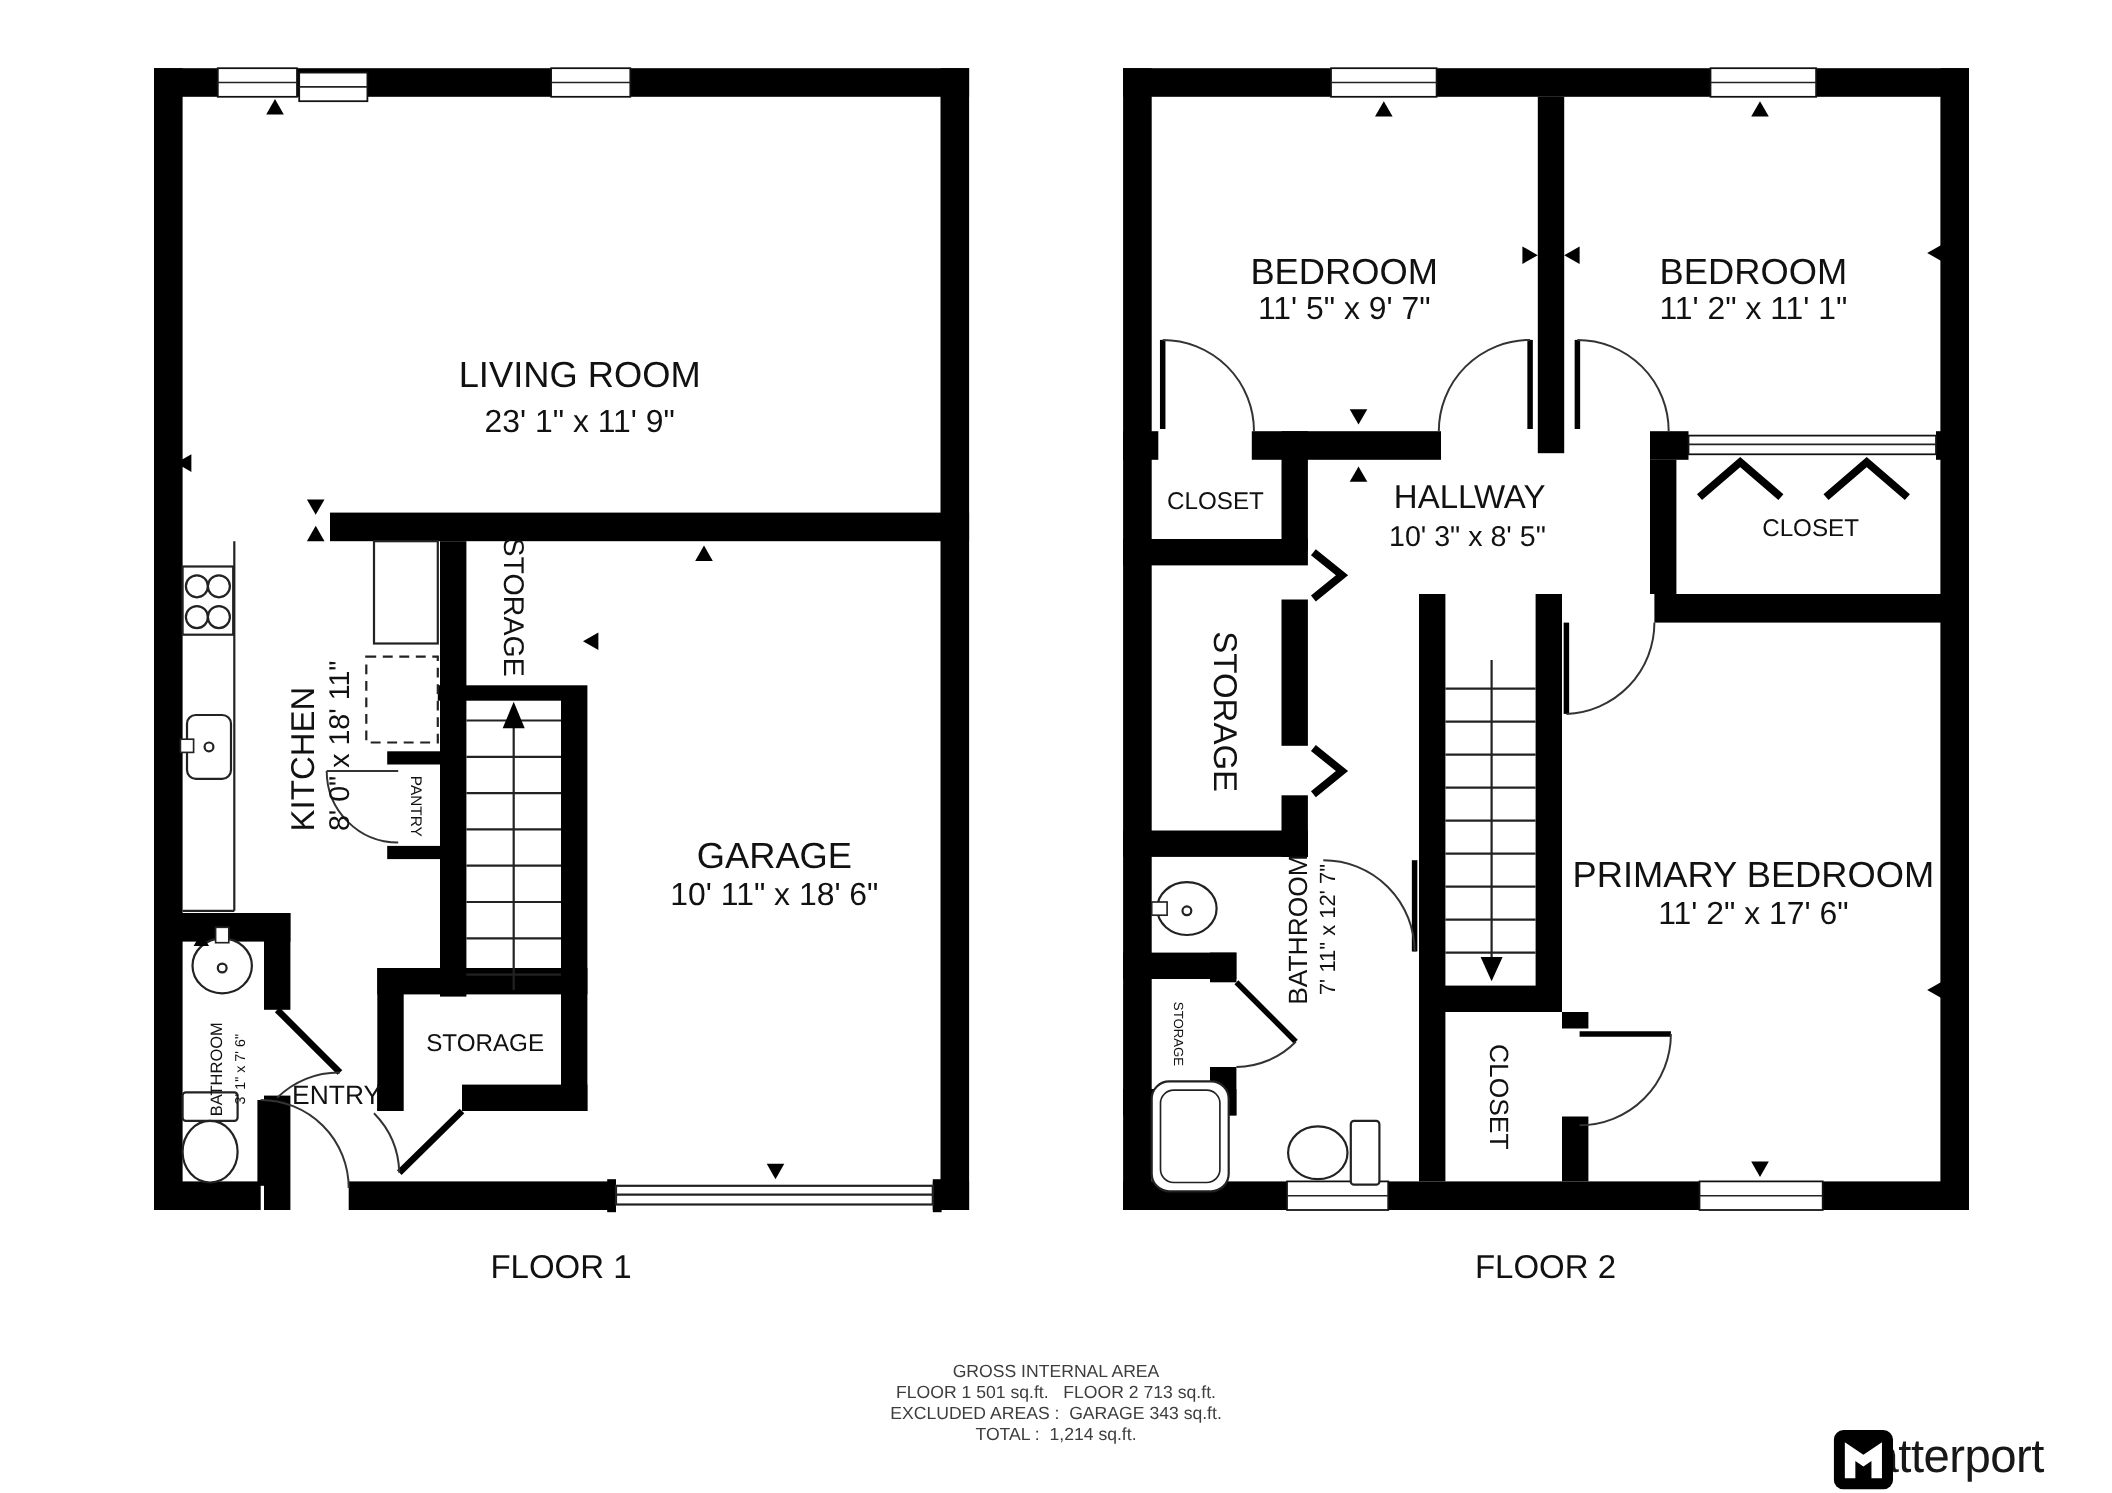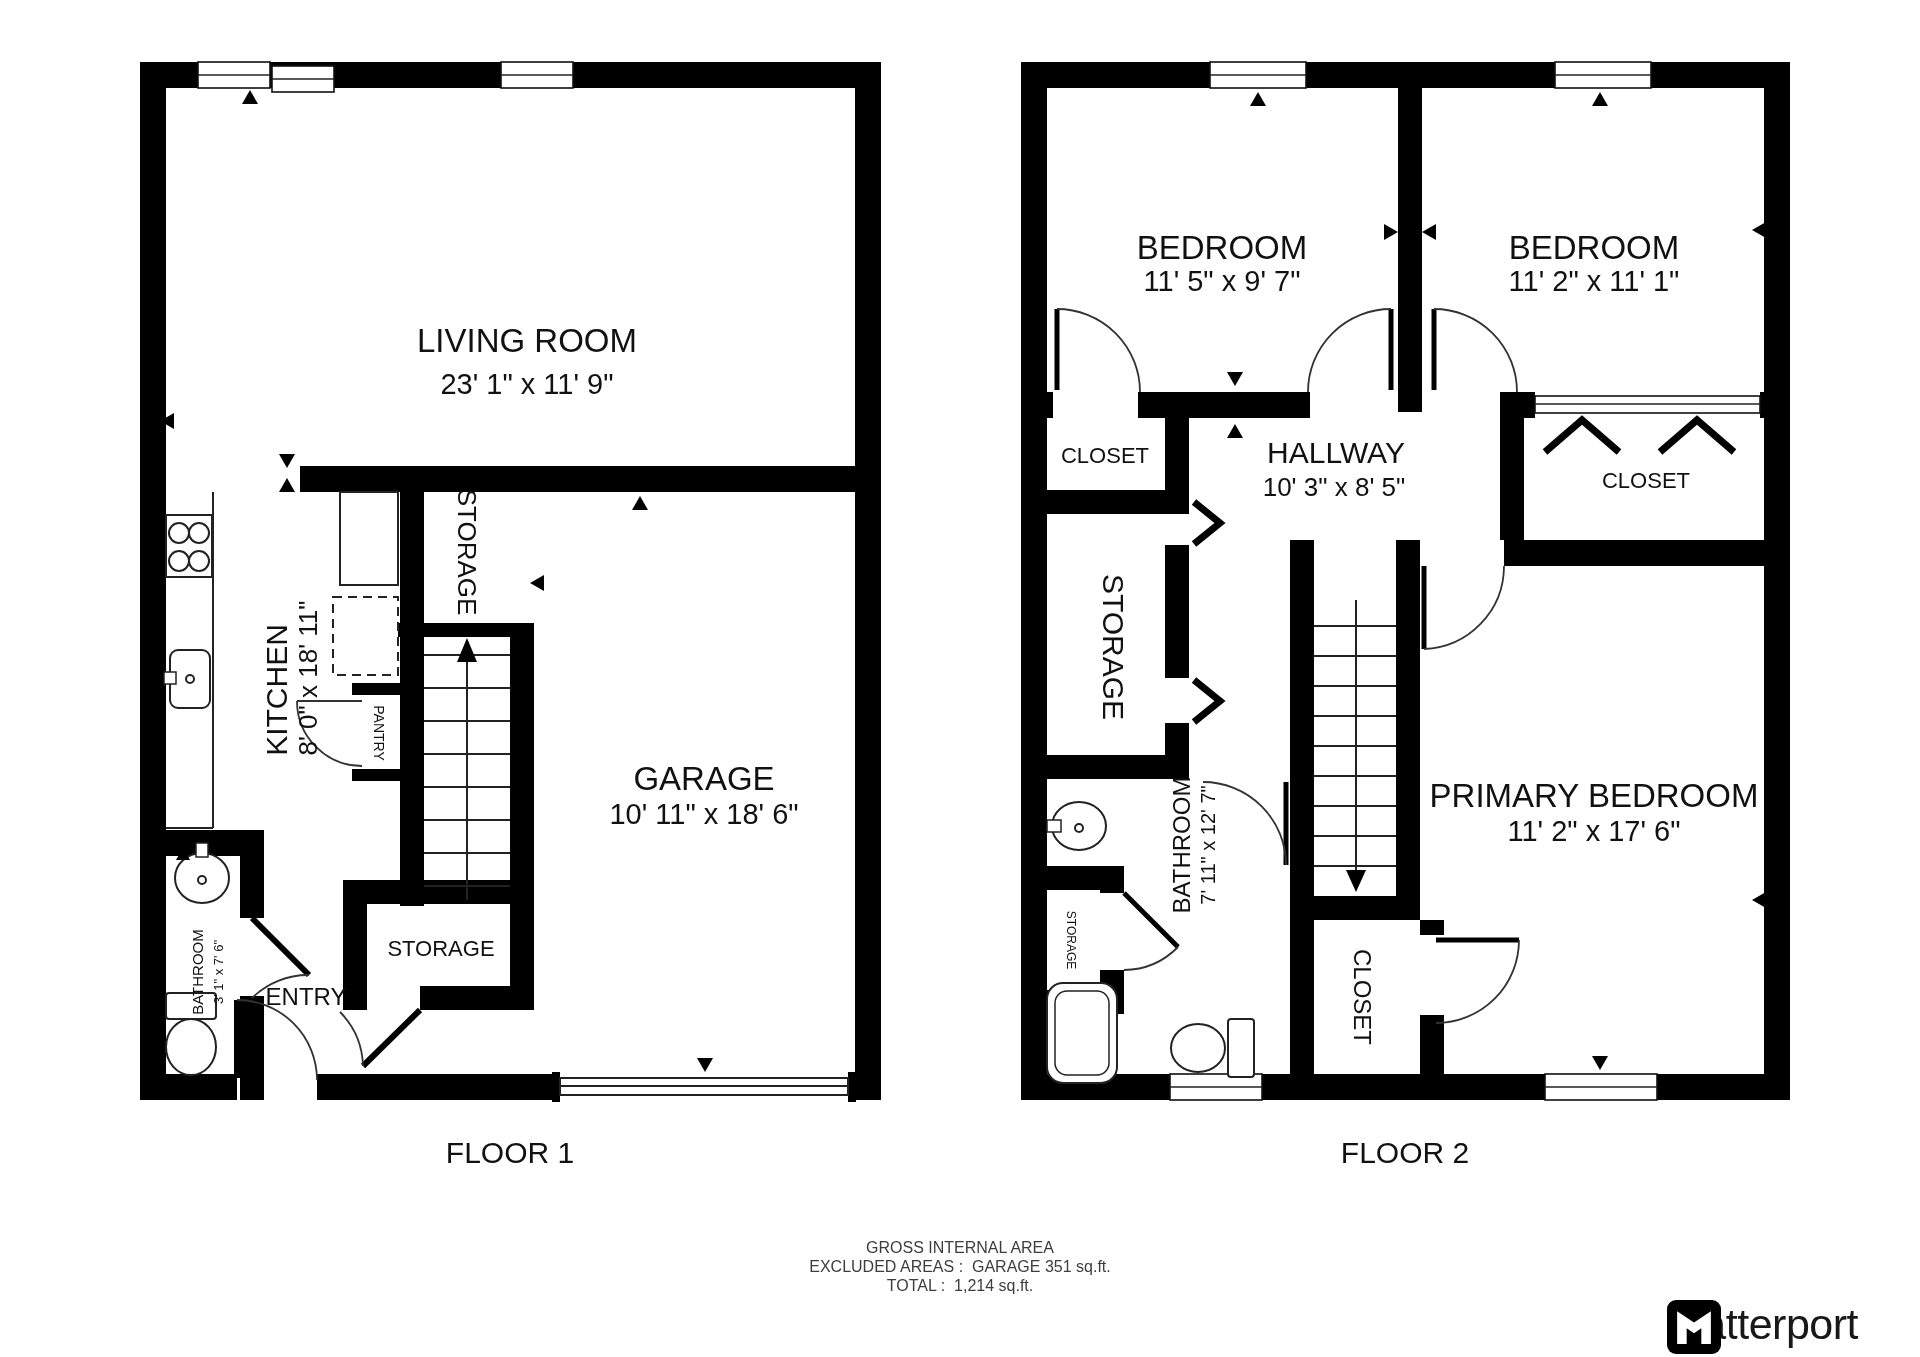--- a/index.html
+++ b/index.html
@@ -328,21 +328,22 @@
       <text class="t33" x="1594" y="795" text-anchor="middle" dominant-baseline="central">PRIMARY BEDROOM</text>
       <text class="t29" x="1594" y="831" text-anchor="middle" dominant-baseline="central">11' 2" x 17' 6"</text>
       <text class="t24" transform="translate(1362,997) rotate(90)" text-anchor="middle" dominant-baseline="central">CLOSET</text>
       <text class="t30" x="1405" y="1152" text-anchor="middle" dominant-baseline="central">FLOOR 2</text>
     </g>
   </g>
 </svg>
 
   <div class="footer">
     <div>GROSS INTERNAL AREA</div>
-    <div>EXCLUDED AREAS :  GARAGE 351 sq.ft.</div>
+    <div>FLOOR 1 501 sq.ft.   FLOOR 2 713 sq.ft.</div>
+    <div>EXCLUDED AREAS :  GARAGE 343 sq.ft.</div>
     <div>TOTAL :  1,214 sq.ft.</div>
   </div>
 
   <div class="brand">
     <svg width="54" height="54" viewBox="0 0 96 96">
       <rect x="0" y="0" width="96" height="96" rx="16" fill="#000"></rect>
       <path d="M18 78 V20 L48 40 L78 20 V78 H61 V50 L48 59 L35 50 V78 Z" fill="#fff"></path>
     </svg>
     <span class="brand-text">Matterport</span>
   </div>

